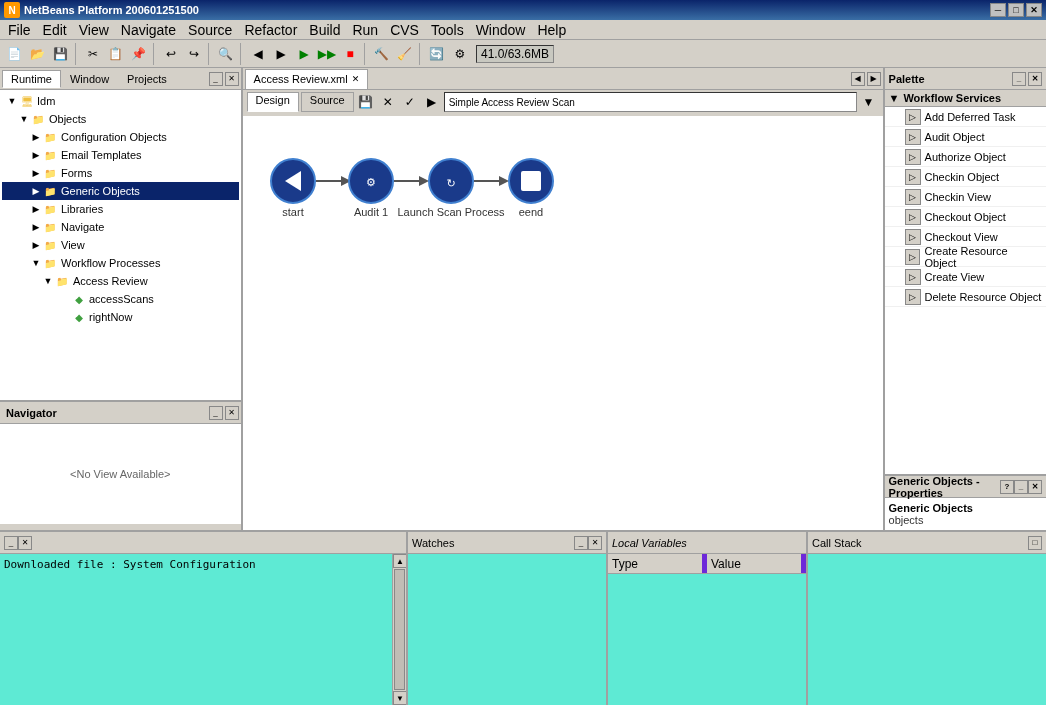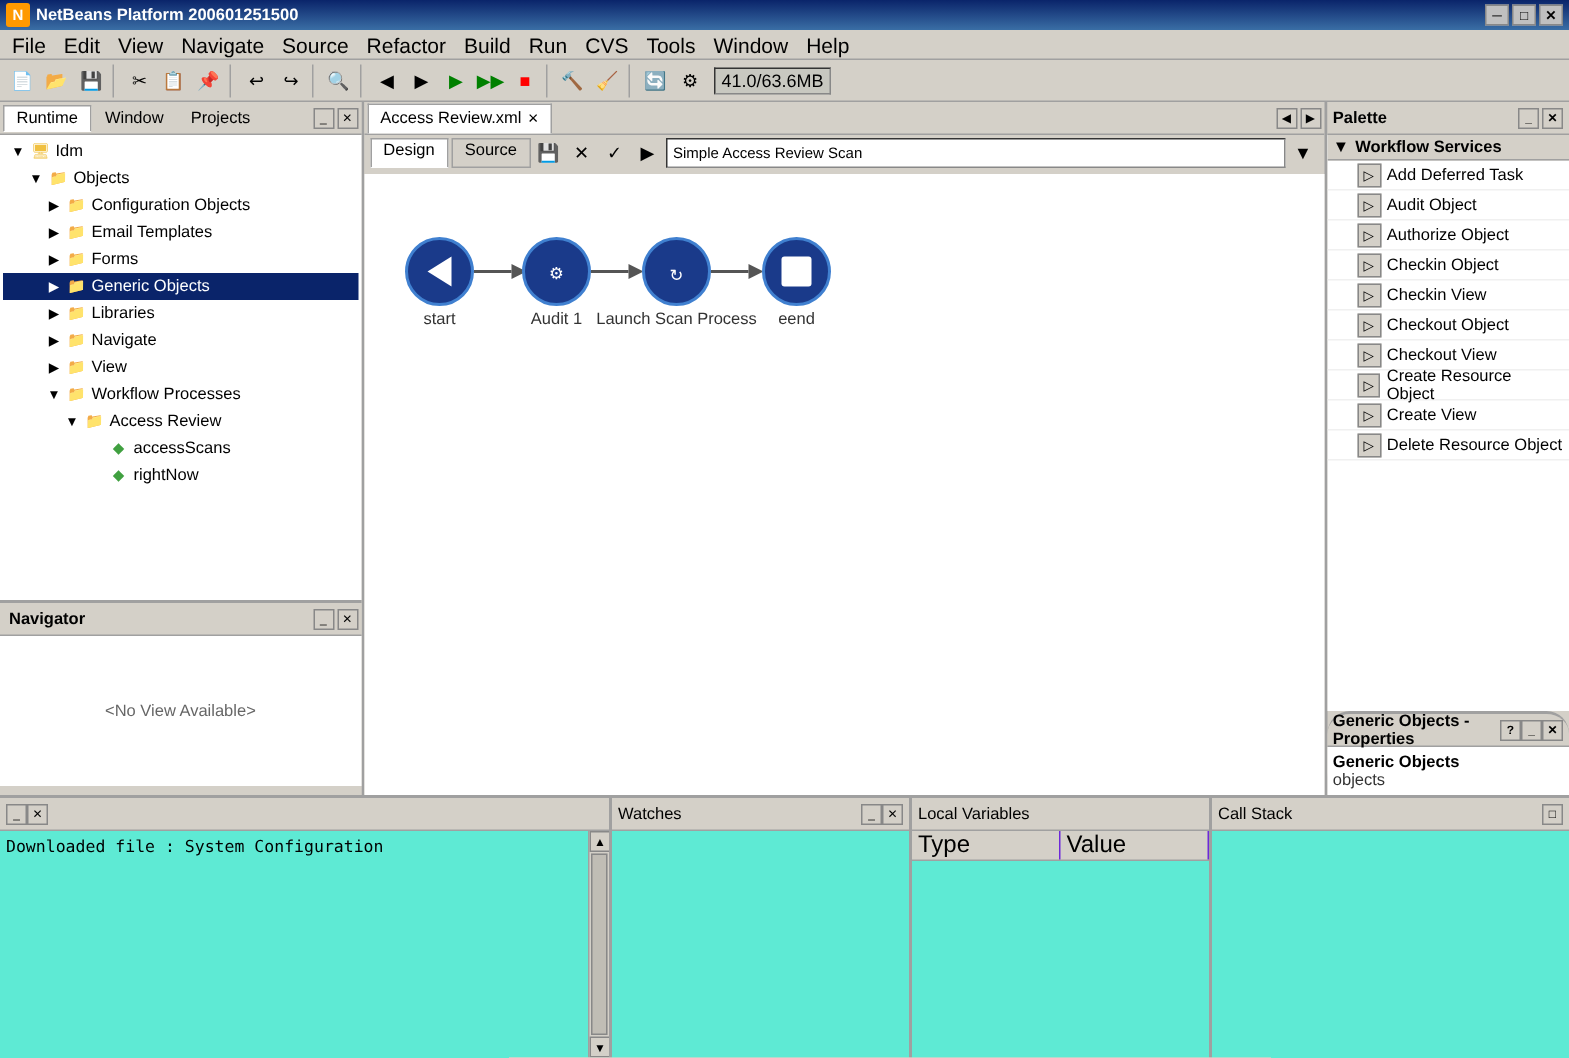--- a/index.html
+++ b/index.html
@@ -251,21 +251,20 @@
       cursor: pointer;
       border-bottom: 1px solid #f0f0f0;
       height: 20px;
     }
     .palette-item-icon { width: 16px; height: 16px; margin-right: 4px; background: #d4d0c8; border: 1px solid #888; display: inline-flex; align-items: center; justify-content: center; font-size: 9px; }
 
     
     #go-properties {
       border-top: 2px solid #a0a0a0;
       background: #d4d0c8;
-      border-radius: 15px;
     }
     #go-prop-header {
       display: flex;
       align-items: center;
       height: 22px;
       padding: 0 4px;
       border-bottom: 1px solid #a0a0a0;
       font-weight: bold;
     }
     #go-prop-content {
@@ -319,22 +318,22 @@
       padding: 2px;
     }
     .col-header {
       display: flex;
       background: #d4d0c8;
       border-bottom: 1px solid #a0a0a0;
       height: 20px;
     }
     .col-header-cell {
       padding: 2px 4px;
-      border-right: 1px solid #6d28d9;
-      font-size: 16px;
+      border-right: 5px solid #6d28d9;
+      font-size: 12px;
       flex: 1;
       display: flex;
       align-items: center;
     }
     .output-text { font-size: 11px; padding: 2px; font-family: monospace; }
     .scrollbar-v {
       width: 14px;
       background: #d4d0c8;
       border-left: 1px solid #a0a0a0;
       display: flex;
@@ -685,21 +684,21 @@
       <div class="bottom-panel-header">
         <span style="flex:1;">Watches</span>
         <div class="panel-ctrl-btn">_</div>
         <div class="panel-ctrl-btn">✕</div>
       </div>
       <div class="bottom-panel-content"></div>
     </div>
 
     <div id="local-vars-panel">
       <div class="bottom-panel-header">
-        <span style="flex:1;">Local Variables</span>
+        <span style="flex:1;font-style:italic;">Local Variables</span>
       </div>
       <div class="col-header">
         <div class="col-header-cell">Type</div>
         <div class="col-header-cell">Value</div>
       </div>
       <div class="bottom-panel-content"></div>
     </div>
 
     <div id="call-stack-panel">
       <div class="bottom-panel-header">

